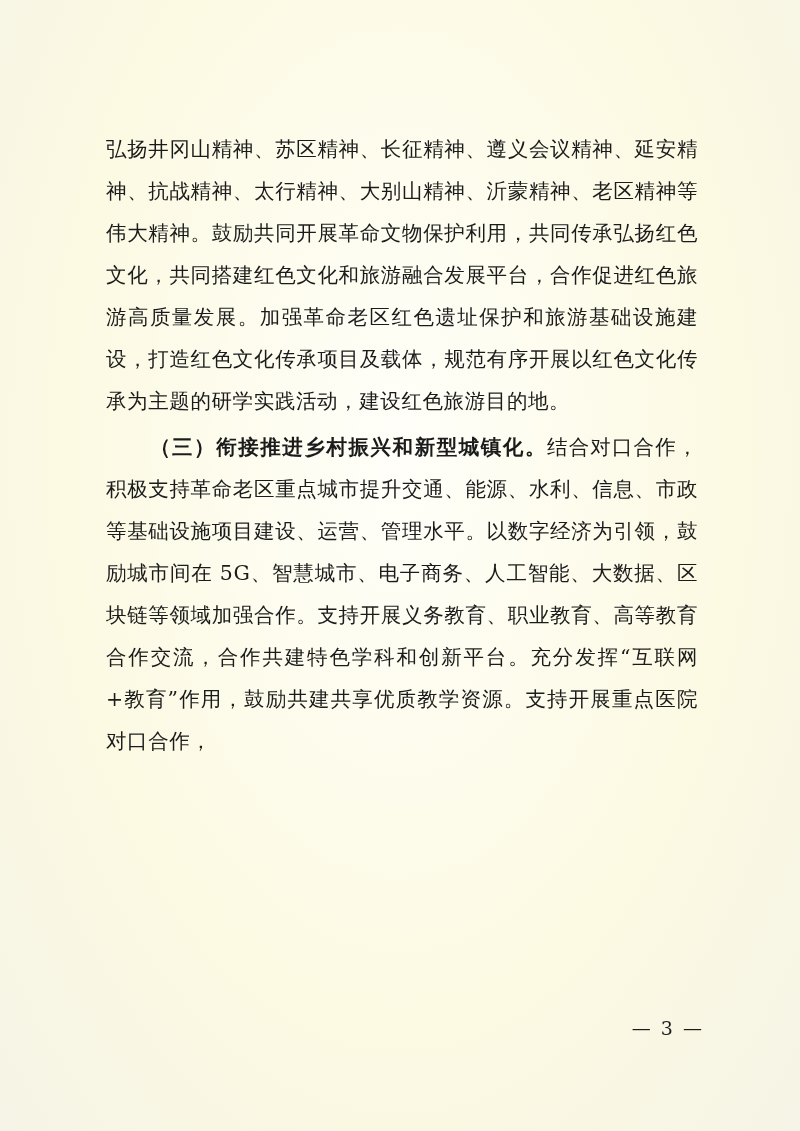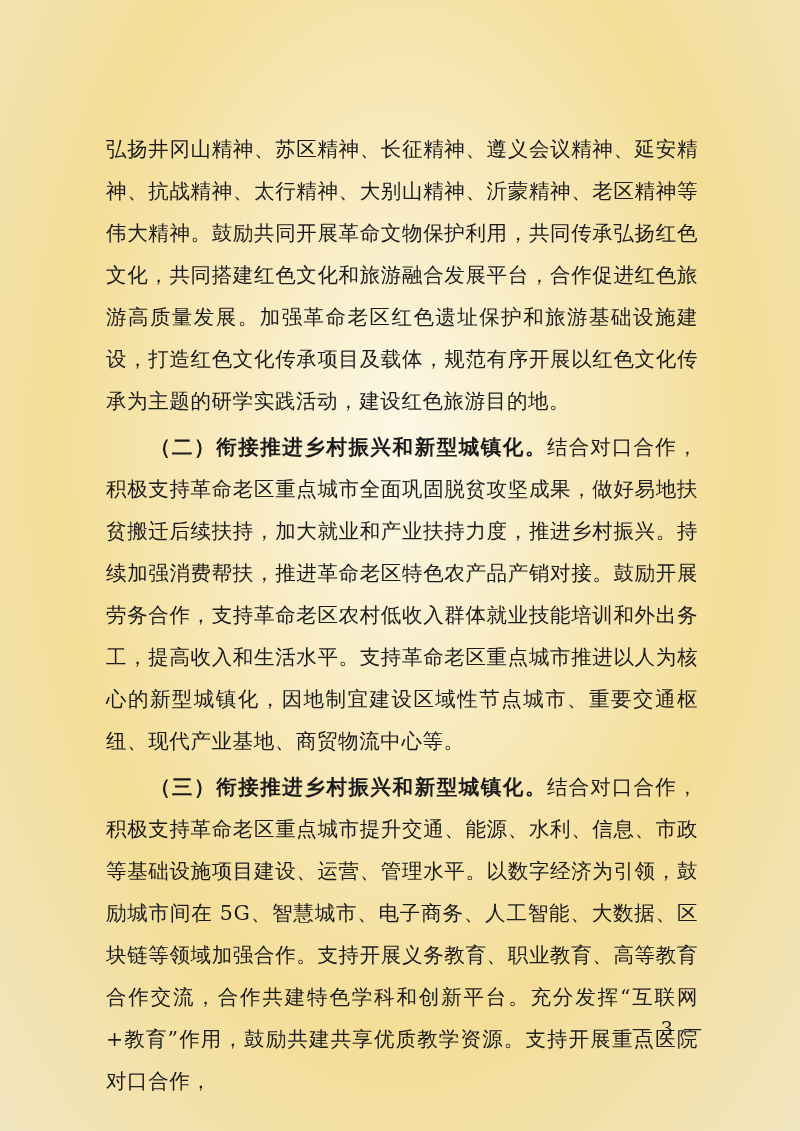--- a/index.html
+++ b/index.html
@@ -9,21 +9,21 @@
     background: #ffffff;
   }
   body {
     font-family: "DejaVu Serif", "Liberation Serif", serif;
   }
   .page {
     position: relative;
     width: 800px;
     height: 1131px;
     margin: 0 auto;
-    background: #eab308;
+    background: #fef9c3;
     overflow: hidden;
   }
   
   .page::before {
     content: "";
     position: absolute;
     inset: 0;
     background:
       radial-gradient(ellipse at 50% 40%, rgba(255,255,255,0.9) 0%, rgba(250,250,247,0.6) 60%, rgba(243,242,238,0.8) 100%);
     pointer-events: none;
@@ -68,23 +68,20 @@
 <body>
 
 <div class="page">
 
   <div class="doc-body">
 
     <p class="para">
       <span>弘扬井冈山精神、苏区精神、长征精神、遵义会议精神、延安精神、抗战精神、太行精神、大别山精神、沂蒙精神、老区精神等伟大精神。鼓励共同开展革命文物保护利用，共同传承弘扬红色文化，共同搭建红色文化和旅游融合发展平台，合作促进红色旅游高质量发展。加强革命老区红色遗址保护和旅游基础设施建设，打造红色文化传承项目及载体，规范有序开展以红色文化传承为主题的研学实践活动，建设红色旅游目的地。</span>
     </p>
 
-    <p class="para indent">
-      <span class="heading-run">（二）衔接推进乡村振兴和新型城镇化。</span><span>结合对口合作，积极支持革命老区重点城市全面巩固脱贫攻坚成果，做好易地扶贫搬迁后续扶持，加大就业和产业扶持力度，推进乡村振兴。持续加强消费帮扶，推进革命老区特色农产品产销对接。鼓励开展劳务合作，支持革命老区农村低收入群体就业技能培训和外出务工，提高收入和生活水平。支持革命老区重点城市推进以人为核心的新型城镇化，因地制宜建设区域性节点城市、重要交通枢纽、现代产业基地、商贸物流中心等。</span>
-    </p>
 
     <p class="para indent">
       <span class="heading-run">（三）衔接推进乡村振兴和新型城镇化。</span><span>结合对口合作，积极支持革命老区重点城市提升交通、能源、水利、信息、市政等基础设施项目建设、运营、管理水平。以数字经济为引领，鼓励城市间在 5G、智慧城市、电子商务、人工智能、大数据、区块链等领域加强合作。支持开展义务教育、职业教育、高等教育合作交流，合作共建特色学科和创新平台。充分发挥“互联网+教育”作用，鼓励共建共享优质教学资源。支持开展重点医院对口合作，</span>
     </p>
 
   </div>
 
   <div class="page-number">— 3 —</div>
 
 </div>

